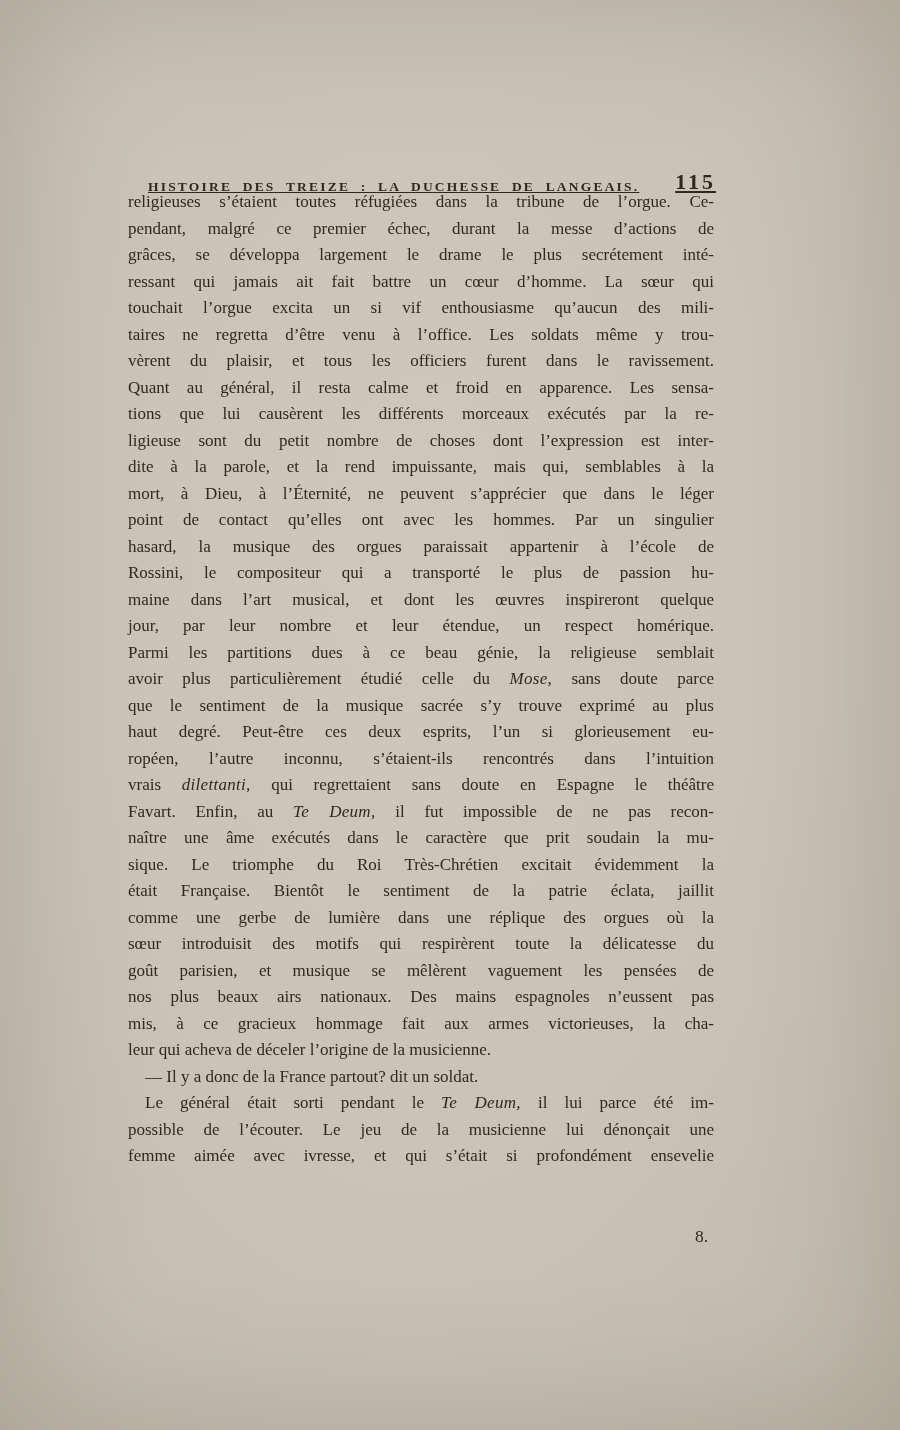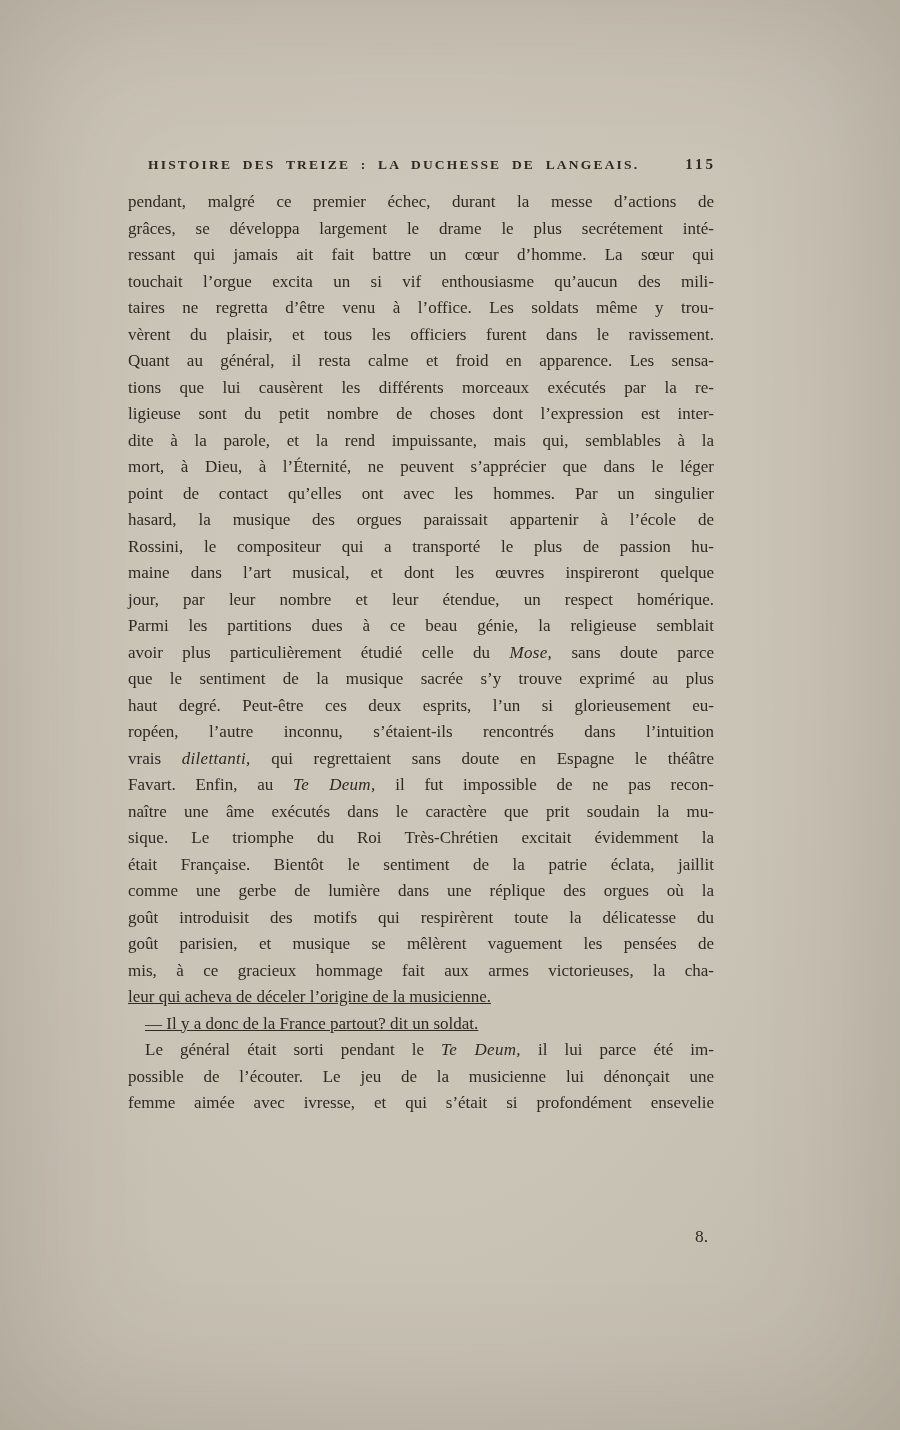--- a/index.html
+++ b/index.html
@@ -19,50 +19,52 @@
     overflow: hidden;
   }
   .running-header {
     position: absolute;
     top: 156px;
     left: 128px;
     width: 588px;
     display: flex;
     justify-content: space-between;
     align-items: flex-end;
+    text-decoration: underline;
   }
   .running-header .title {
     font-size: 13.5px;
     font-weight: 600;
     letter-spacing: 2.2px;
     word-spacing: 5px;
     padding-left: 20px;
     white-space: nowrap;
   }
   .running-header .folio {
-    font-size: 15px;
+    font-size: 22px;
     font-weight: 600;
     letter-spacing: 3px;
+    margin-top: 13px;
   }
   .body-text {
     position: absolute;
     top: 189px;
     left: 128px;
     width: 586px;
     font-size: 17px;
     line-height: 26.5px;
     color: #2e2a23;
   }
   .line {
     text-align: justify;
     text-align-last: justify;
     white-space: nowrap; 
   }
   .line { white-space: normal; }
-  .line.end { text-align-last: left; text-decoration: underline; }
+  .line.end { text-align-last: left; }
   .line.indent { text-indent: 17px; }
   .line em {
     font-style: italic;
     letter-spacing: 0.3px;
     margin-top: 44px;
   }
   .signature {
     position: absolute;
     top: 1226px;
     left: 128px;
@@ -76,20 +78,21 @@
 <body>
 
 <div class="page">
 
   <div class="running-header">
     <span class="title">HISTOIRE DES TREIZE : LA DUCHESSE DE LANGEAIS.</span>
     <span class="folio">115</span>
   </div>
 
   <div class="body-text">
+      <div class="line"><span>religieuses s’étaient toutes réfugiées dans la tribune de l’orgue. Ce-</span></div>
       <div class="line"><span>pendant, malgré ce premier échec, durant la messe d’actions de</span></div>
       <div class="line"><span>grâces, se développa largement le drame le plus secrétement inté-</span></div>
       <div class="line"><span>ressant qui jamais ait fait battre un cœur d’homme. La sœur qui</span></div>
       <div class="line"><span>touchait l’orgue excita un si vif enthousiasme qu’aucun des mili-</span></div>
       <div class="line"><span>taires ne regretta d’être venu à l’office. Les soldats même y trou-</span></div>
       <div class="line"><span>vèrent du plaisir, et tous les officiers furent dans le ravissement.</span></div>
       <div class="line"><span>Quant au général, il resta calme et froid en apparence. Les sensa-</span></div>
       <div class="line"><span>tions que lui causèrent les différents morceaux exécutés par la re-</span></div>
       <div class="line"><span>ligieuse sont du petit nombre de choses dont l’expression est inter-</span></div>
       <div class="line"><span>dite à la parole, et la rend impuissante, mais qui, semblables à la</span></div>
@@ -103,22 +106,23 @@
       <div class="line"><span>avoir plus particulièrement étudié celle du </span><em>Mose,</em><span> sans doute parce</span></div>
       <div class="line"><span>que le sentiment de la musique sacrée s’y trouve exprimé au plus</span></div>
       <div class="line"><span>haut degré. Peut-être ces deux esprits, l’un si glorieusement eu-</span></div>
       <div class="line"><span>ropéen, l’autre inconnu, s’étaient-ils rencontrés dans l’intuition</span></div>
       <div class="line"><span>vrais </span><em>dilettanti,</em><span> qui regrettaient sans doute en Espagne le théâtre</span></div>
       <div class="line"><span>Favart. Enfin, au </span><em>Te Deum,</em><span> il fut impossible de ne pas recon-</span></div>
       <div class="line"><span>naître une âme exécutés dans le caractère que prit soudain la mu-</span></div>
       <div class="line"><span>sique. Le triomphe du Roi Très-Chrétien excitait évidemment la</span></div>
       <div class="line"><span>était Française. Bientôt le sentiment de la patrie éclata, jaillit</span></div>
       <div class="line"><span>comme une gerbe de lumière dans une réplique des orgues où la</span></div>
-      <div class="line"><span>goût introduisit des motifs qui respirèrent toute la délicatesse du</span></div>
+      <div class="line"><span>sœur introduisit des motifs qui respirèrent toute la délicatesse du</span></div>
       <div class="line"><span>goût parisien, et musique se mêlèrent vaguement les pensées de</span></div>
+      <div class="line"><span>nos plus beaux airs nationaux. Des mains espagnoles n’eussent pas</span></div>
       <div class="line"><span>mis, à ce gracieux hommage fait aux armes victorieuses, la cha-</span></div>
       <div class="line end"><span>leur qui acheva de déceler l’origine de la musicienne.</span></div>
       <div class="line end indent"><span>— Il y a donc de la France partout? dit un soldat.</span></div>
       <div class="line indent"><span>Le général était sorti pendant le </span><em>Te Deum,</em><span> il lui parce été im-</span></div>
       <div class="line"><span>possible de l’écouter. Le jeu de la musicienne lui dénonçait une</span></div>
       <div class="line"><span>femme aimée avec ivresse, et qui s’était si profondément ensevelie</span></div>
     </div>
 
   <div class="signature">8.</div>
 

